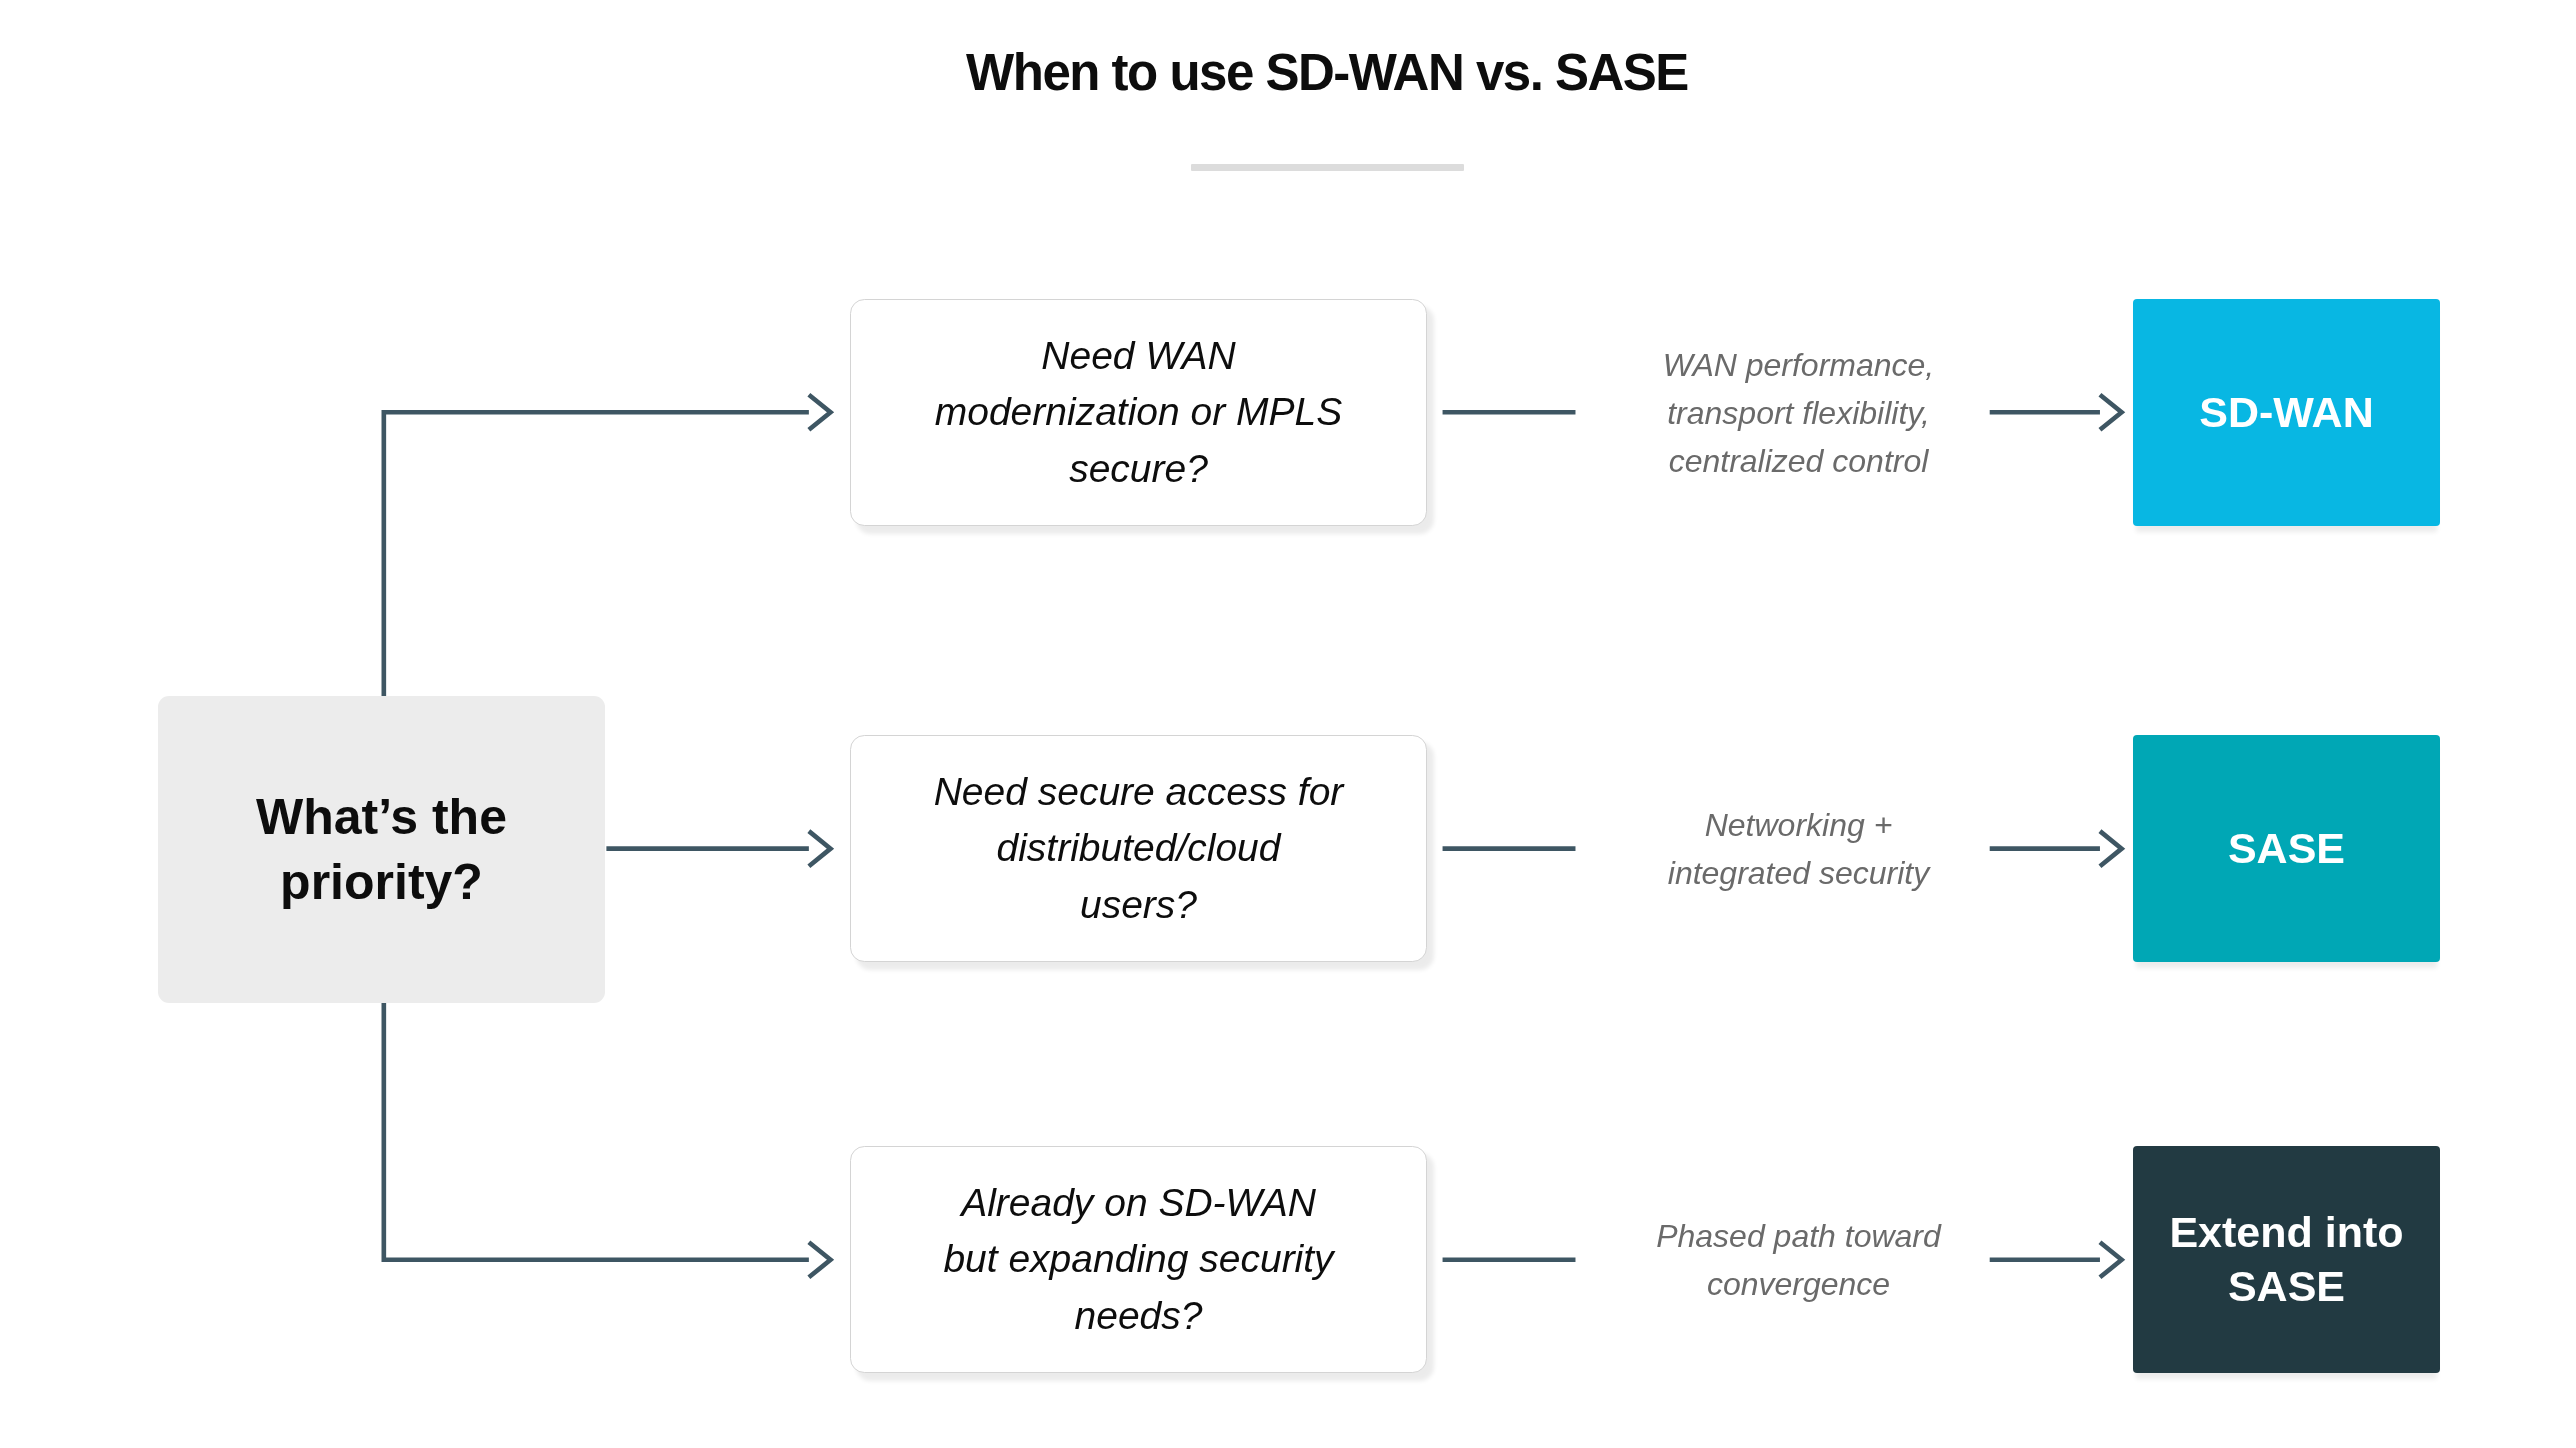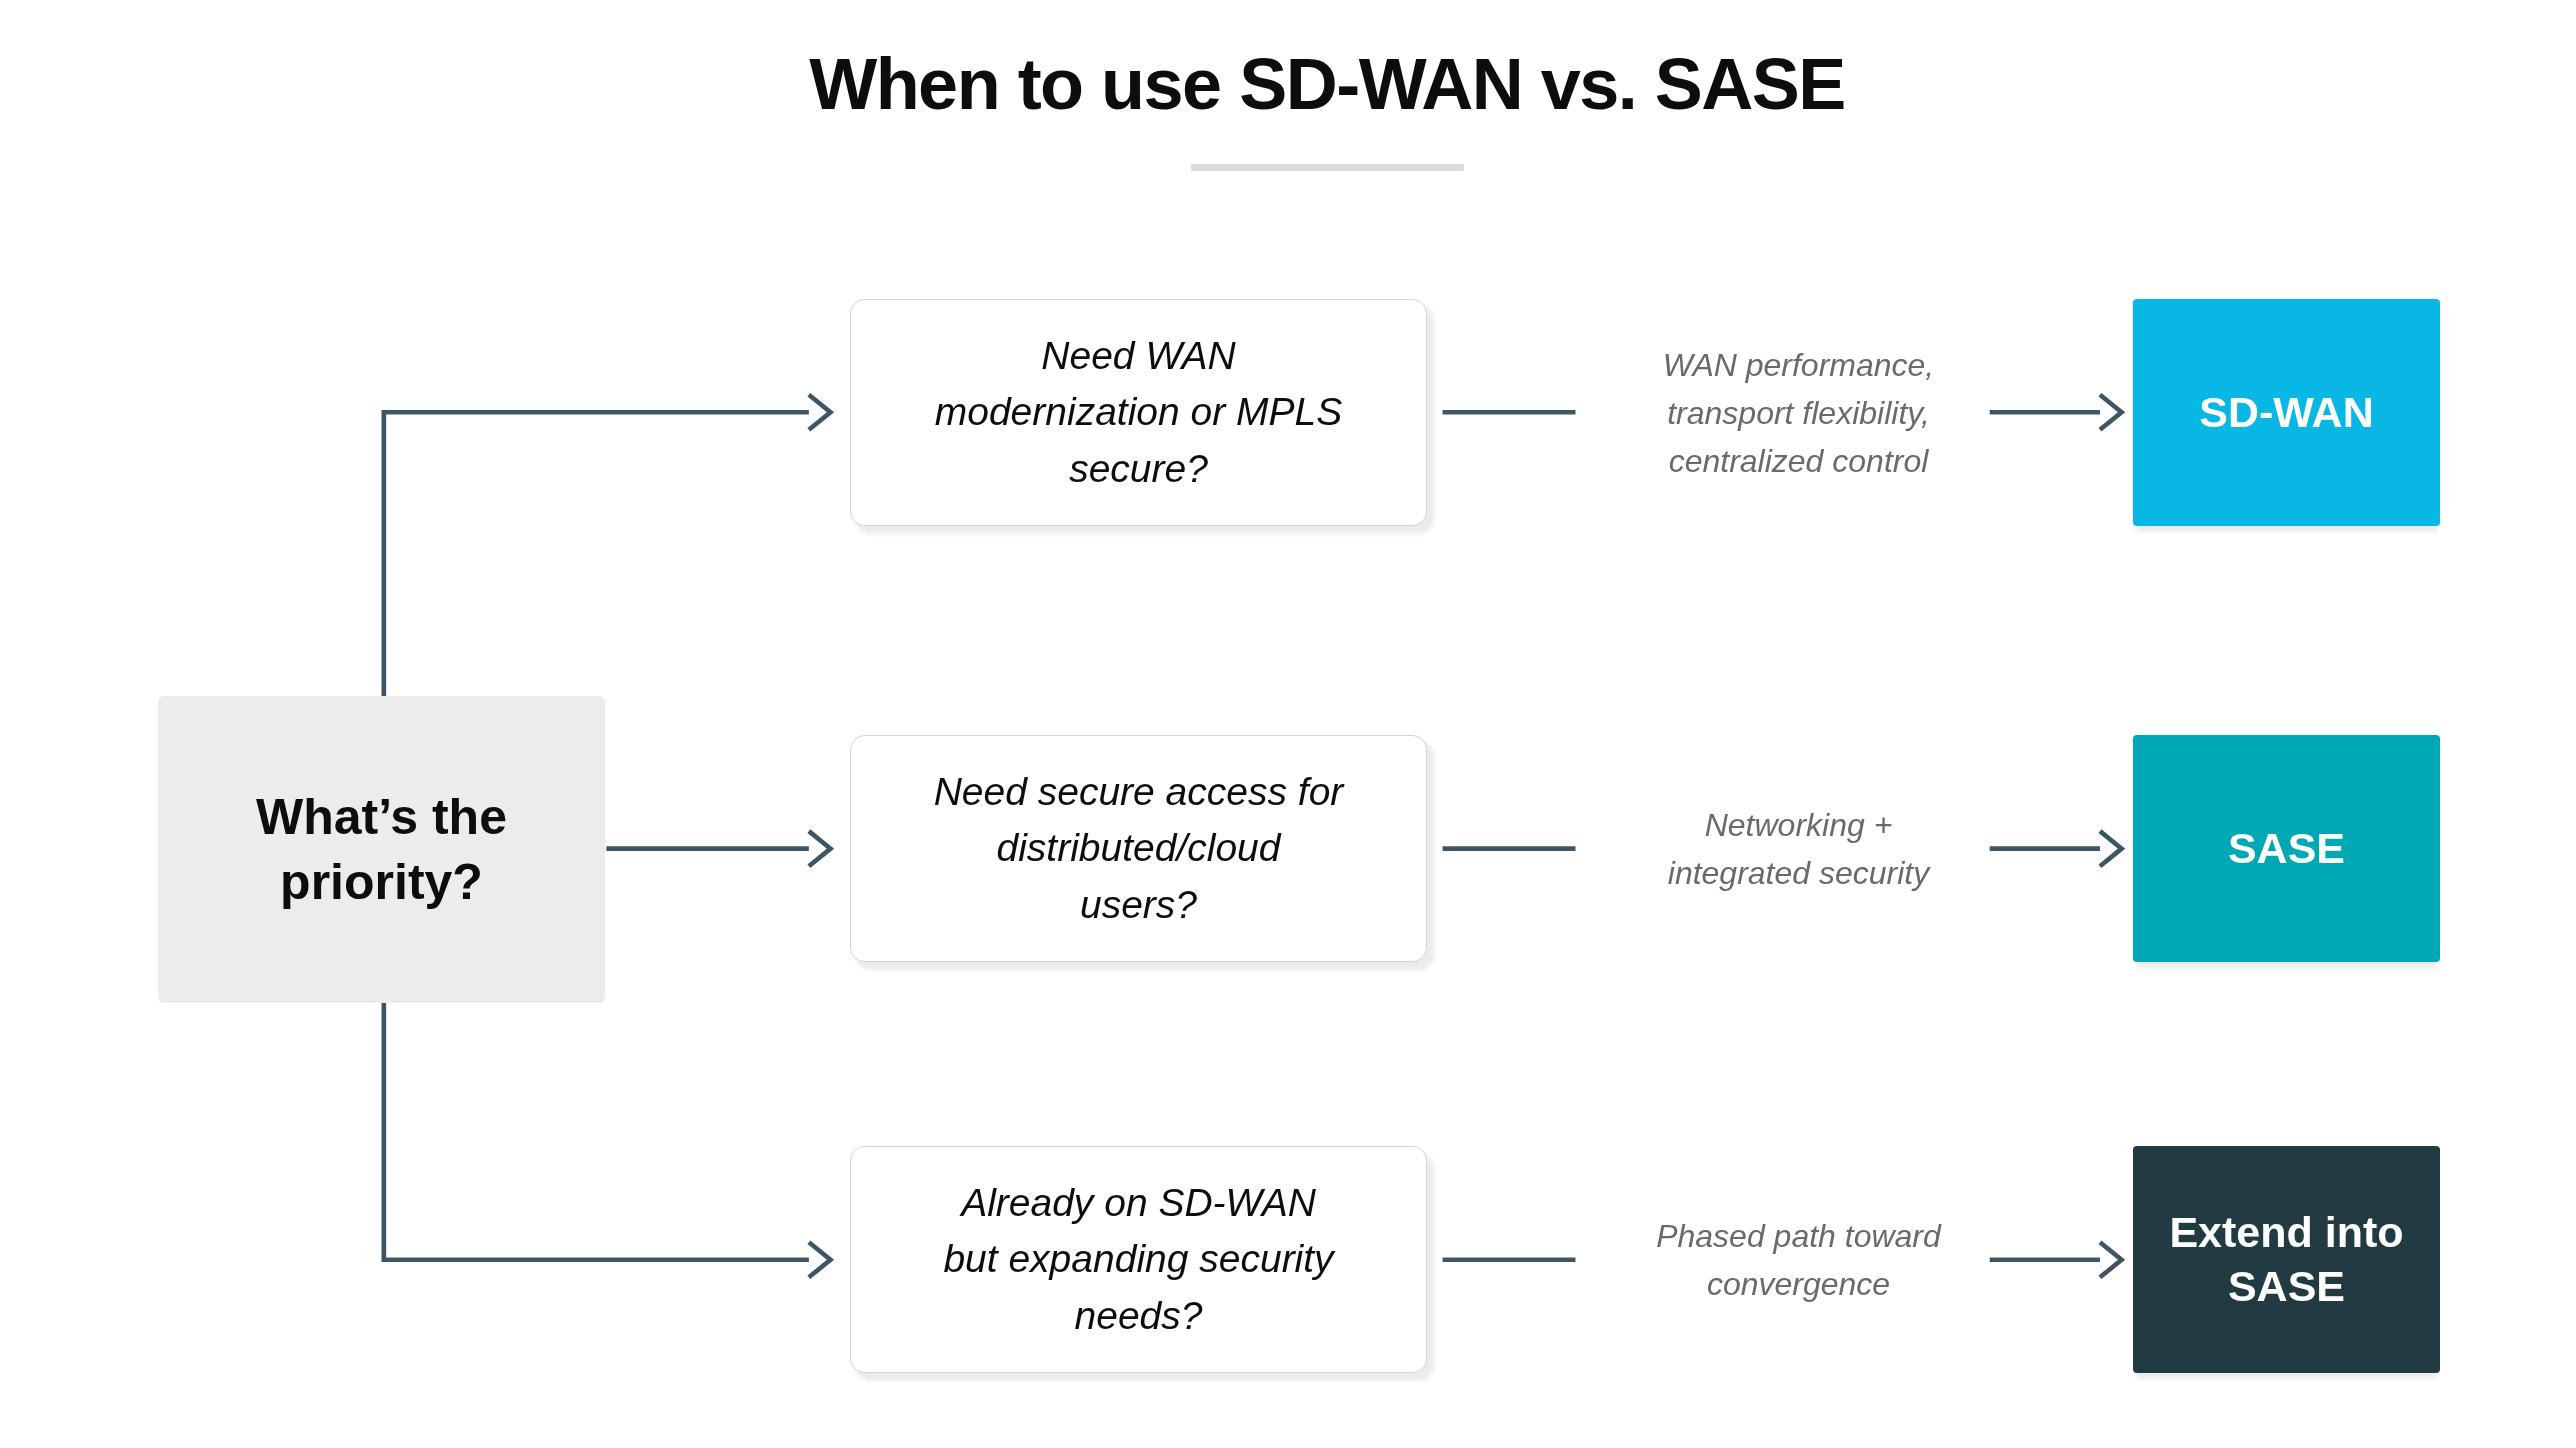--- a/index.html
+++ b/index.html
@@ -10,30 +10,30 @@
   body{background:#fff;}
   #canvas{
     position:relative; width:2576px; height:1449px; overflow:hidden;
     background:var(--canvas-bg);
     font-family:"Liberation Sans", sans-serif;
   }
   .abs{position:absolute;}
   .pre{white-space:pre-line;}
   .title{
     left:670px; top:45px; width:1314px;
-    font-size:72px; font-weight:bold; letter-spacing:-1.5px;
+    font-size:51px; font-weight:bold; letter-spacing:-1.5px;
     color:var(--text-dark); text-align:center; line-height:1.1;
   }
   .divider{
     left:1191px; top:164px; width:273px; height:7.2px;
     background:var(--divider); border-radius:1px;
   }
   .root-box{
     left:158px; top:696px; width:447px; height:307px;
-    background:var(--root-bg); border-radius:6px;
+    background:var(--root-bg); border-radius:11px;
     display:flex; align-items:center; justify-content:center; text-align:center;
     font-size:50px; font-weight:bold; color:var(--text-dark); line-height:1.3;
   }
   .qbox{
     left:850px; width:577px; height:227px;
     background:#fff; border:1.5px solid var(--question-border); border-radius:14.4px;
     box-shadow:6.2px 7.2px 4.1px rgba(0,0,0,0.08);
     display:flex; align-items:center; justify-content:center; text-align:center;
     font-size:39px; font-style:italic; color:var(--text-dark); line-height:1.45;
   }

